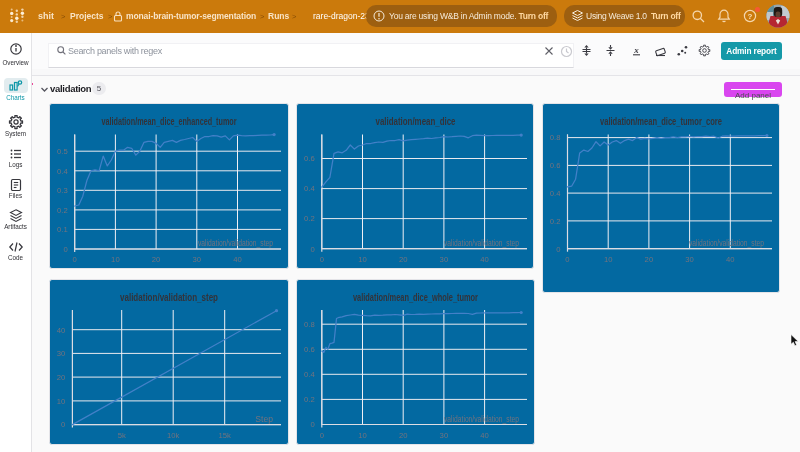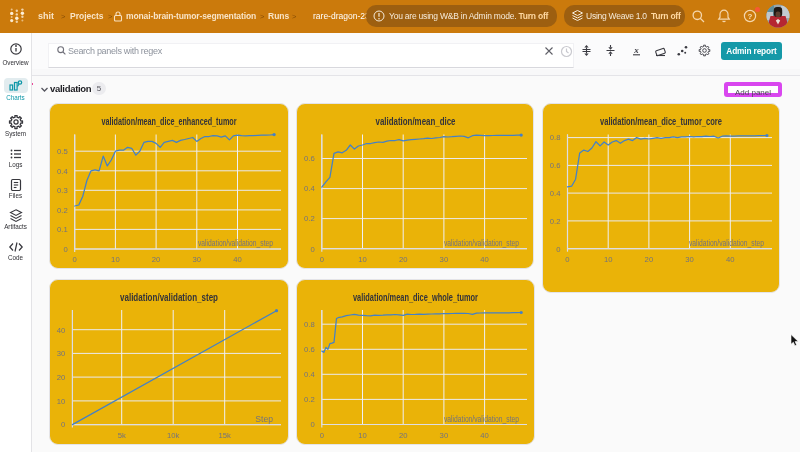--- a/index.html
+++ b/index.html
@@ -10,22 +10,22 @@
 .sidebar{position:absolute;left:0;top:33px;width:32px;height:419px;background:#fff;border-right:1px solid #E3E3E6}
 .sideitem{position:absolute;width:31px;text-align:center;color:#2E2E33;font-size:6.3px}
 .toolbar{position:absolute;left:32px;top:33px;width:768px;height:52px;background:#FBFBFC;border-bottom:2px solid #ec4899}
 .strip{position:absolute;left:32px;top:69px;width:768px;height:7px;background:#F8F8F9;border-bottom:1px solid #E4E4E8}
 .searchbox{position:absolute;left:16px;top:10px;width:526px;height:25px;background:#fff;border:1px solid #F1F1F4;border-bottom:1px solid #D8D8DD}
 .ph{position:absolute;left:19px;top:0;line-height:15px;font-size:9px;letter-spacing:-.3px;color:#8E939D}
 .tbtn{position:absolute;top:9px;width:61px;height:18px;background:#1599A8;border-radius:3px;color:#fff;font-size:8.3px;letter-spacing:-.15px;font-weight:700;text-align:center;line-height:18px}
 .content{position:absolute;left:33px;top:76px;width:767px;height:376px;background:#FAFAFA}
 .sectionhead{position:absolute;left:17px;top:4px;height:18px;line-height:18px;font-size:9.5px;letter-spacing:-.3px;font-weight:700;color:#1C1C21}
 .badge{position:absolute;left:59px;top:6px;width:14px;height:13px;background:#ECECEF;border-radius:7px;text-align:center;line-height:13px;font-size:8px;color:#56565E}
-.addpanel{position:absolute;left:691px;top:6px;width:58px;height:15px;background:#fff;border:4px solid #d946ef;border-radius:3px;text-align:center;line-height:13px;font-size:8px;color:#4B4B52}
-.panel{position:absolute;background:#eab308;border:1px solid #E4E4E8;border-radius:9px}
+.addpanel{position:absolute;left:691px;top:6px;width:58px;height:15px;background:#fff;border:7px solid #d946ef;border-radius:3px;text-align:center;line-height:13px;font-size:8px;color:#4B4B52}
+.panel{position:absolute;background:#0369a1;border:1px solid #E4E4E8;border-radius:3px}
 svg{display:block}
 </style></head>
 <body>
 <div class="topbar">
   <svg width="20" height="20" viewBox="0 0 20 20" style="position:absolute;left:6px;top:4px">
     <circle cx="5.7" cy="5.6" r="1.0" fill="rgba(255,240,218,.6)"></circle>
     <circle cx="5.7" cy="9.4" r="1.7" fill="rgba(255,245,228,.95)"></circle>
     <circle cx="5.7" cy="13.0" r="1.0" fill="rgba(255,240,218,.6)"></circle>
     <circle cx="5.7" cy="16.6" r="1.6" fill="rgba(255,245,228,.9)"></circle>
     <circle cx="10.8" cy="6.8" r="1.2" fill="rgba(255,242,222,.75)"></circle>

